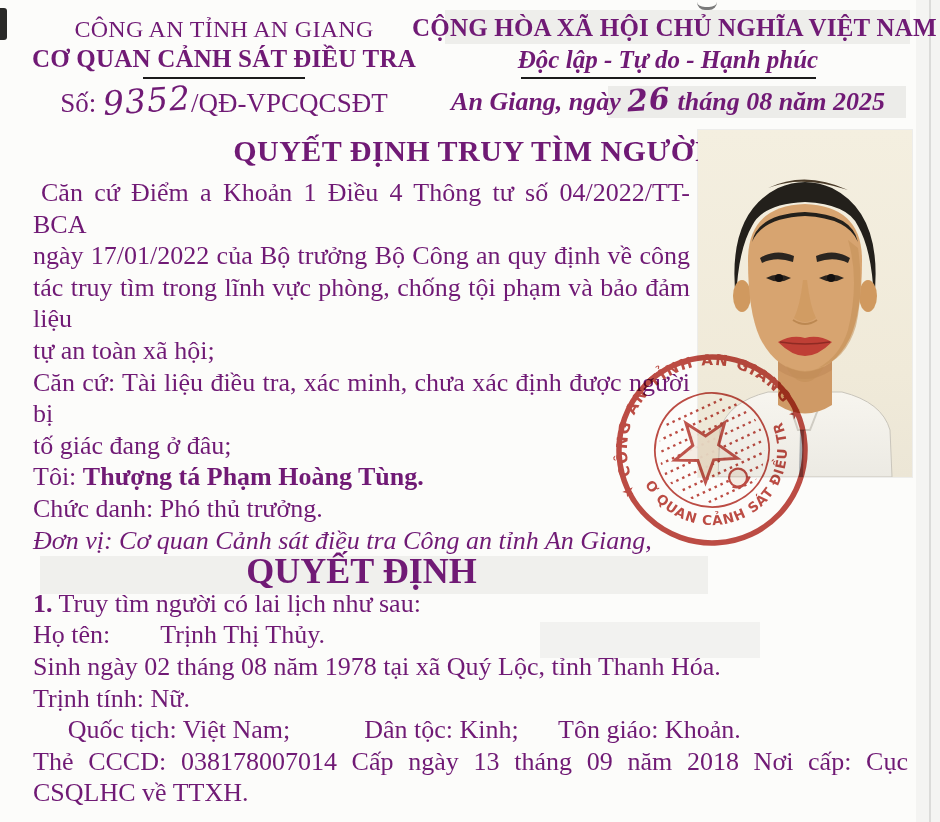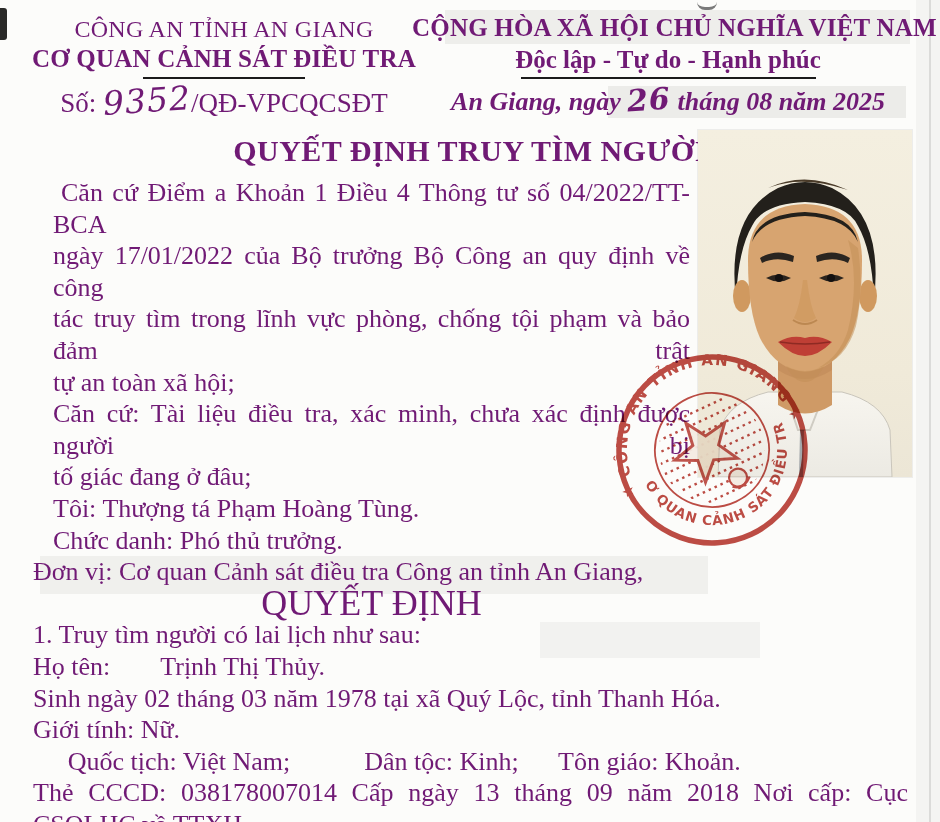--- a/index.html
+++ b/index.html
@@ -17,35 +17,35 @@
   .top-frag{position:absolute;left:697px;top:0;width:20px;height:7px;border-bottom:3px solid #444;border-radius:0 0 8px 8px;opacity:.7;}
   
   .hdr-left{position:absolute;left:28px;top:16px;width:392px;text-align:center;}
   .hdr-left .l1{font-size:24px;letter-spacing:.3px;}
   .hdr-left .l2{font-size:25px;font-weight:bold;margin-top:2px;letter-spacing:.2px;}
   .rule-l{width:162px;height:2px;background:#1b1b1b;margin:4px auto 0 auto;}
   .docno{margin-top:9px;font-size:27px;}
   .hand{font-family:"DejaVu Serif", serif;font-style:italic;font-size:33px;display:inline-block;transform:rotate(-4deg);letter-spacing:1px;line-height:20px;}
   .hdr-right{position:absolute;left:412px;top:14px;width:512px;text-align:center;}
   .hdr-right .l1{font-size:25px;font-weight:bold;letter-spacing:.2px;white-space:nowrap;}
-  .hdr-right .l2{font-size:25px;font-weight:bold;margin-top:4px;}
+  .hdr-right .l2{font-size:25px;font-weight:bold;margin-top:4px;font-style:italic;}
   .rule-r{width:295px;height:2px;background:#1b1b1b;margin:3px auto 0 auto;}
   .dateline{margin-top:8px;font-size:26px;font-weight:bold;font-style:italic;white-space:nowrap;}
   .dateline .hand{font-size:30px;}
   
   .doc-title{position:absolute;left:0;top:134px;width:940px;text-align:center;font-size:30px;font-weight:bold;letter-spacing:.5px;}
   
   .body-text{position:absolute;left:33px;top:177px;width:875px;font-size:26px;line-height:31.6px;}
   .ln{min-height:31.6px;white-space:nowrap;}
-  .narrow{padding-right:218px;margin-left:20px;}
-  .narrow-sm{padding-right:178px;}
+  .narrow{padding-right:218px;}
+  .narrow-sm{padding-right:178px;font-style:italic;}
   .just{text-align:justify;text-align-last:justify;white-space:normal;}
   .indent{text-indent:8px;}
   .center{text-align:center;}
-  .b{font-weight:normal;}
+  .b{font-weight:bold;}
   .gap50{display:inline-block;width:50px;}
   .seg1{display:inline-block;width:292px;text-align:center;}
   .seg2{display:inline-block;width:233px;text-align:center;}
   .mt6{margin-top:6px;}
   .heading-decision{font-size:36px;}
   
   .photo{position:absolute;left:698px;top:130px;width:214px;height:347px;z-index:1;box-shadow:0 0 0 1px rgba(0,0,0,0.06);}
   .stamp{position:absolute;left:602px;top:340px;width:220px;height:220px;z-index:3;mix-blend-mode:multiply;opacity:.88;}
 </style>
 </head>
@@ -74,32 +74,32 @@
     <div class="l2">Độc lập - Tự do - Hạnh phúc</div>
     <div class="rule-r"></div>
     <div class="dateline"><span>An Giang, ngày </span><span class="hand">26</span><span> tháng 08 năm 2025</span></div>
   </div>
 
   <div class="doc-title">QUYẾT ĐỊNH TRUY TÌM NGƯỜI</div>
 
   <div class="body-text">
     <div class="ln just narrow indent">Căn cứ Điểm a Khoản 1 Điều 4 Thông tư số 04/2022/TT-BCA</div>
     <div class="ln just narrow">ngày 17/01/2022 của Bộ trưởng Bộ Công an quy định về công</div>
-    <div class="ln just narrow">tác truy tìm trong lĩnh vực phòng, chống tội phạm và bảo đảm trật</div>
+    <div class="ln just narrow">tác truy tìm trong lĩnh vực phòng, chống tội phạm và bảo đảm liệu</div>
     <div class="ln narrow">tự an toàn xã hội;</div>
     <div class="ln just narrow">Căn cứ: Tài liệu điều tra, xác minh, chưa xác định được người bị</div>
     <div class="ln narrow">tố giác đang ở đâu;</div>
     <div class="ln narrow"><span>Tôi:</span> <span class="b">Thượng tá Phạm Hoàng Tùng.</span></div>
     <div class="ln narrow">Chức danh: Phó thủ trưởng.</div>
     <div class="ln narrow-sm">Đơn vị: Cơ quan Cảnh sát điều tra Công an tỉnh An Giang,</div>
     <div class="ln narrow center b heading-decision">QUYẾT ĐỊNH</div>
     <div class="ln"><span class="b">1.</span> <span>Truy tìm người có lai lịch như sau:</span></div>
     <div class="ln"><span>Họ tên:</span><span class="gap50"></span><span>Trịnh Thị Thủy.</span></div>
-    <div class="ln">Sinh ngày 02 tháng 03 năm 1978 tại xã Quý Lộc, tỉnh Thanh Hóa.</div>
-    <div class="ln">Giới tính: Nữ.</div>
+    <div class="ln">Sinh ngày 02 tháng 08 năm 1978 tại xã Quý Lộc, tỉnh Thanh Hóa.</div>
+    <div class="ln">Trịnh tính: Nữ.</div>
     <div class="ln"><span class="seg1">Quốc tịch: Việt Nam;</span><span class="seg2">Dân tộc: Kinh;</span><span>Tôn giáo: Khoản.</span></div>
     <div class="ln just">Thẻ CCCD: 038178007014 Cấp ngày 13 tháng 09 năm 2018 Nơi cấp: Cục</div>
     <div class="ln">CSQLHC về TTXH.</div>
     <div class="ln mt6">Quê quán: Thanh Hóa.</div>
 
   </div>
 
   <svg class="photo" viewBox="0 0 214 347" aria-hidden="true">
     <defs>
       <linearGradient id="bgph" x1="0" y1="0" x2="0" y2="1">

